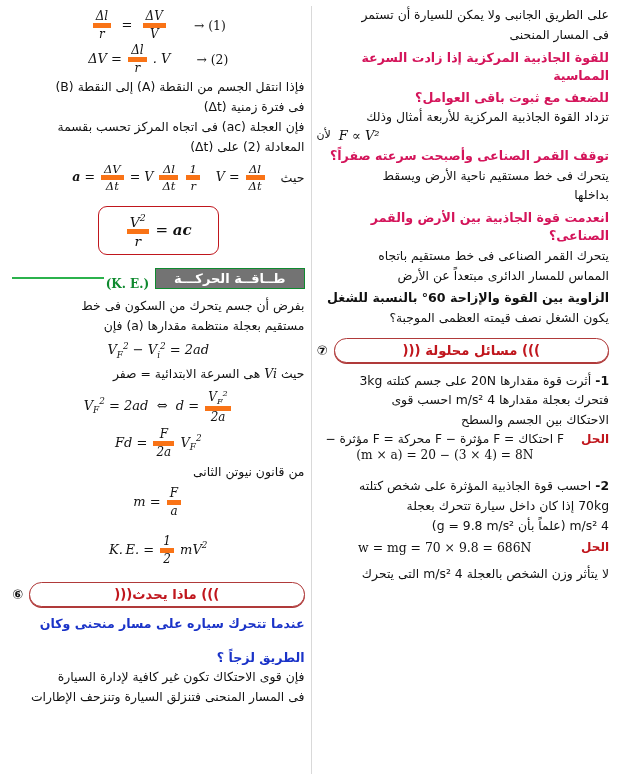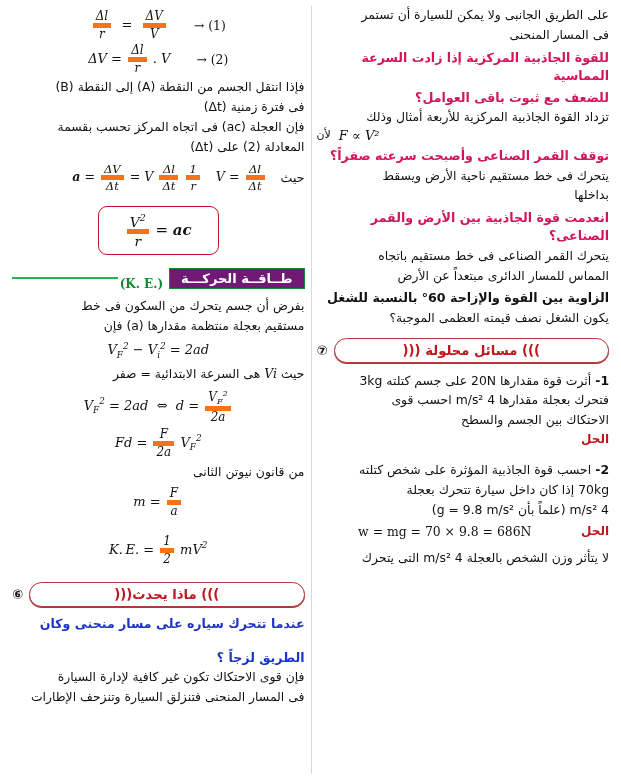--- a/index.html
+++ b/index.html
@@ -120,25 +120,25 @@
   .center{ text-align:center; }
 
   
   .sec-green{
     display:flex;
     align-items:center;
     direction:rtl;
     margin:8px 0 6px 0;
   }
   .sec-green .label{
-    background:#701a75;
+    background:#737373;
     color:#ffffff;
     font-weight:bold;
     font-size:13px;
-    padding:2px 11px;
+    padding:2px 18px;
     border:1px solid #0f8a2f;
     letter-spacing:1px;
     white-space:nowrap;
   }
   .sec-green .rule{
     flex:1;
     height:0;
     border-top:2px solid #2bb24c;
     margin-right:2px;
   }
@@ -229,20 +229,24 @@
       <div style="display:flex;direction:rtl;gap:4px;">
         <span style="font-weight:bold;">1-</span>
         <span>أثرت قوة مقدارها 20N على جسم كتلته 3kg</span>
       </div>
       <div>فتحرك بعجلة مقدارها 4 m/s²  احسب قوى</div>
       <div>الاحتكاك بين الجسم والسطح</div>
     </div>
 
     <div class="row-split" style="margin-top:2px;">
       <div class="soln-label">الحل</div>
+      <div class="body" style="text-align:center;font-size:12.2px;">
+        <div>F احتكاك = F مؤثرة − F محركة = F مؤثرة −</div>
+        <div class="ltr ser" style="margin-top:2px;">(m × a) = 20 − (3 × 4) = 8N</div>
+      </div>
     </div>
 
     <div class="prob" style="margin-top:14px;">
       <div style="display:flex;direction:rtl;gap:4px;">
         <span style="font-weight:bold;">2-</span>
         <span>احسب قوة الجاذبية المؤثرة على شخص كتلته</span>
       </div>
       <div>70kg إذا كان داخل سيارة تتحرك بعجلة</div>
       <div>4 m/s² (علماً بأن g = 9.8 m/s²)</div>
     </div>

